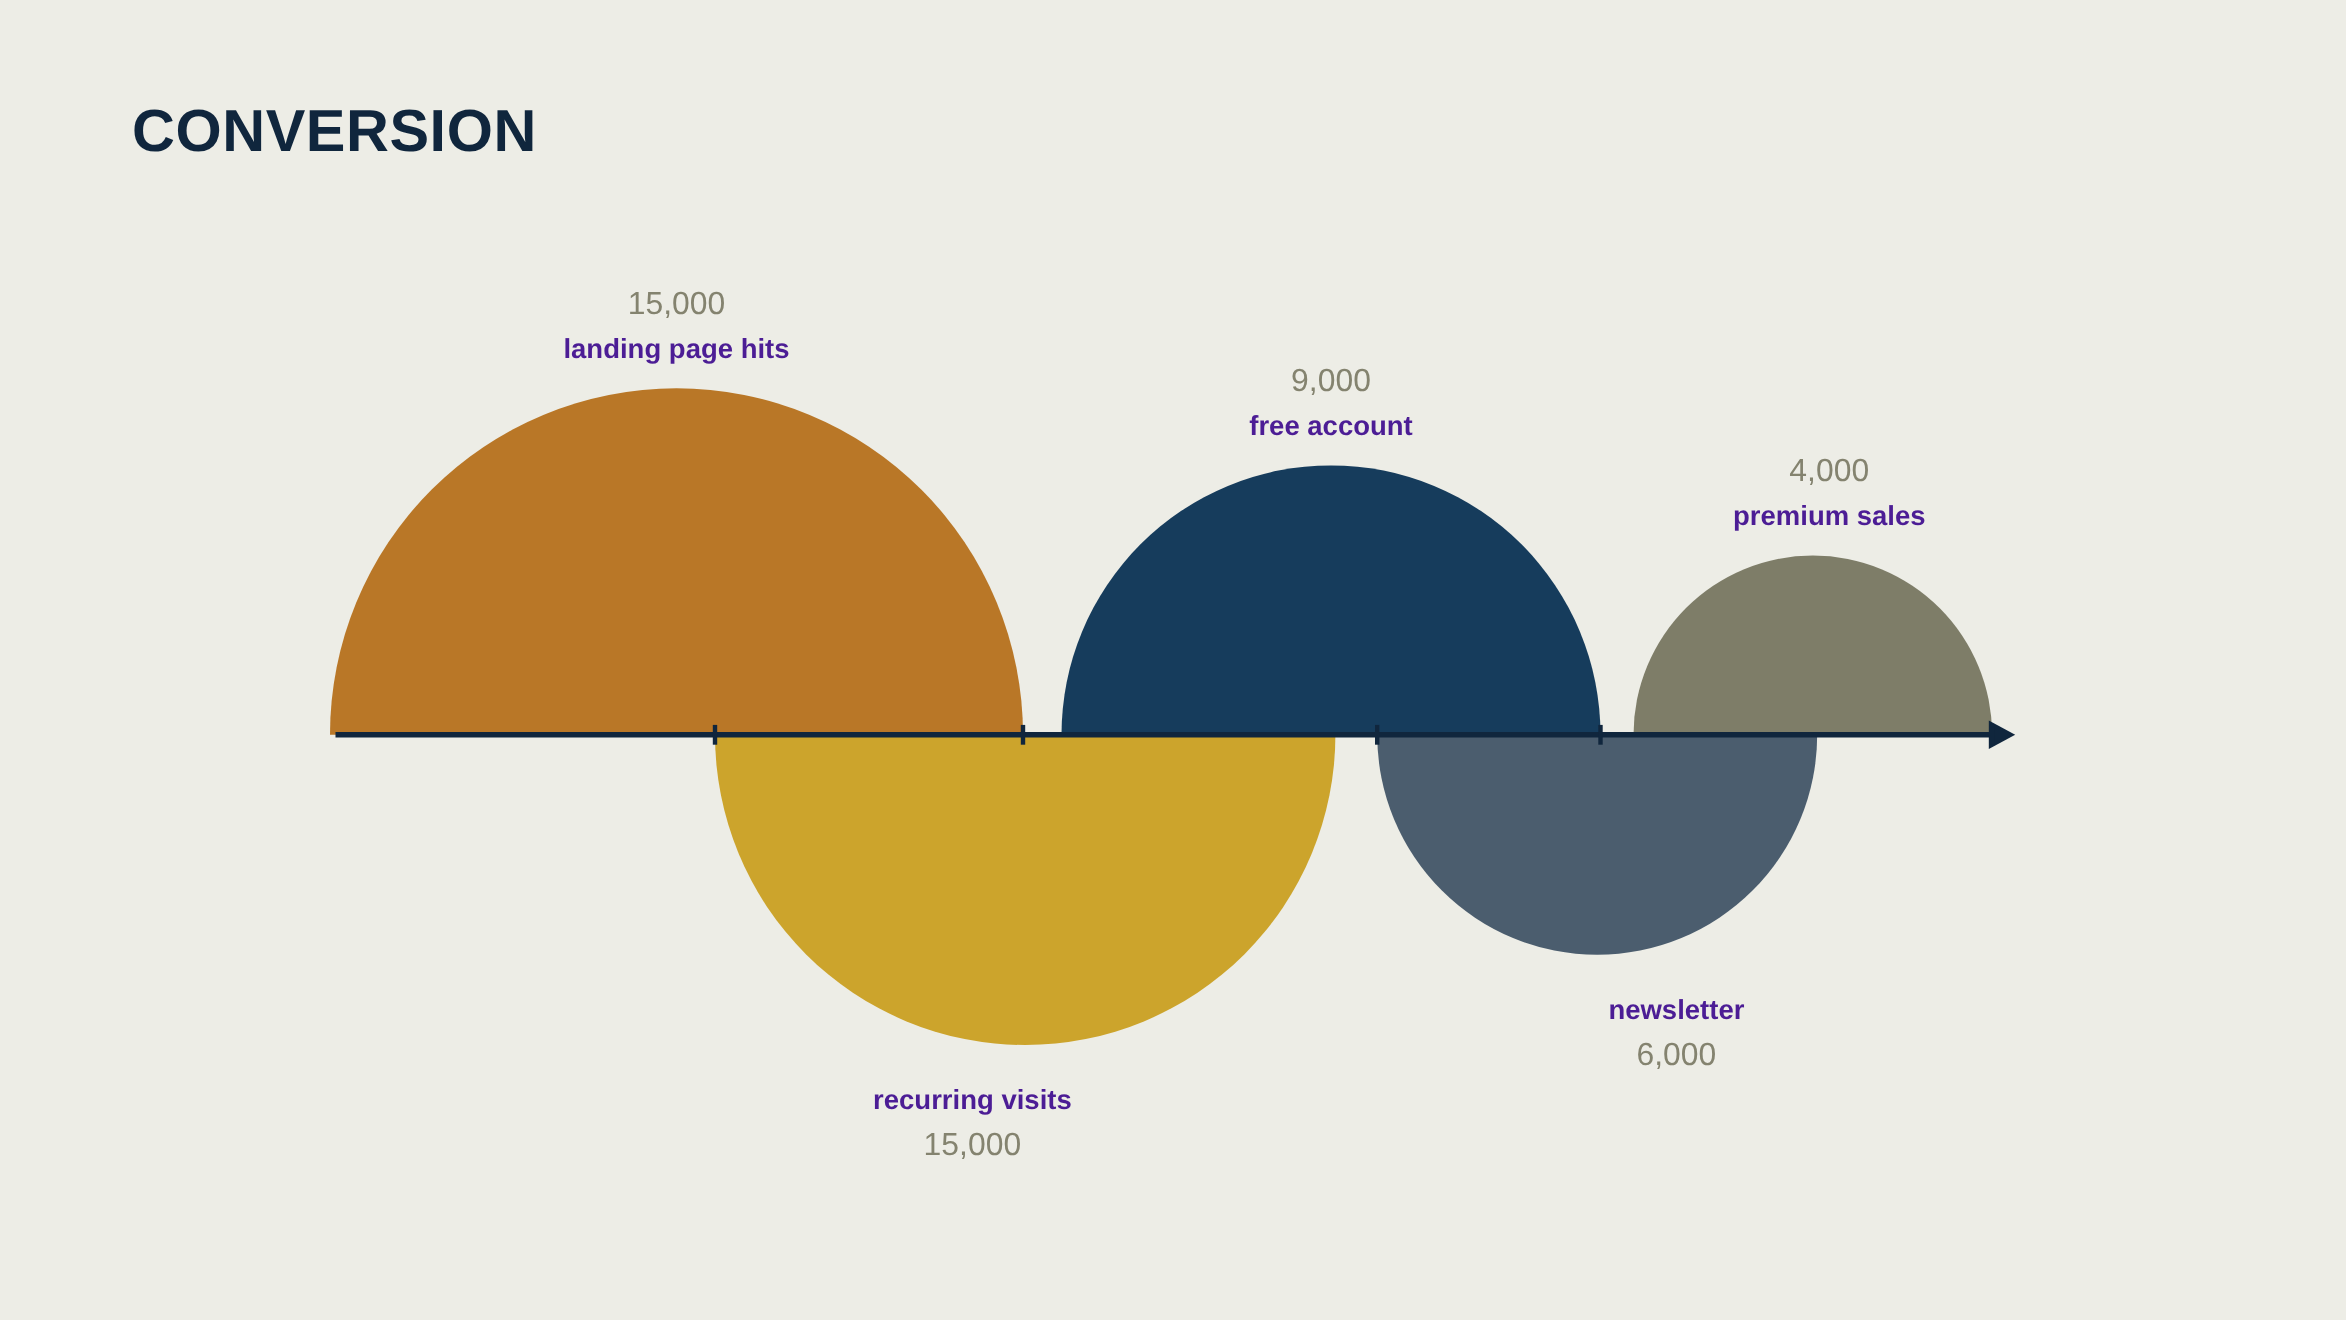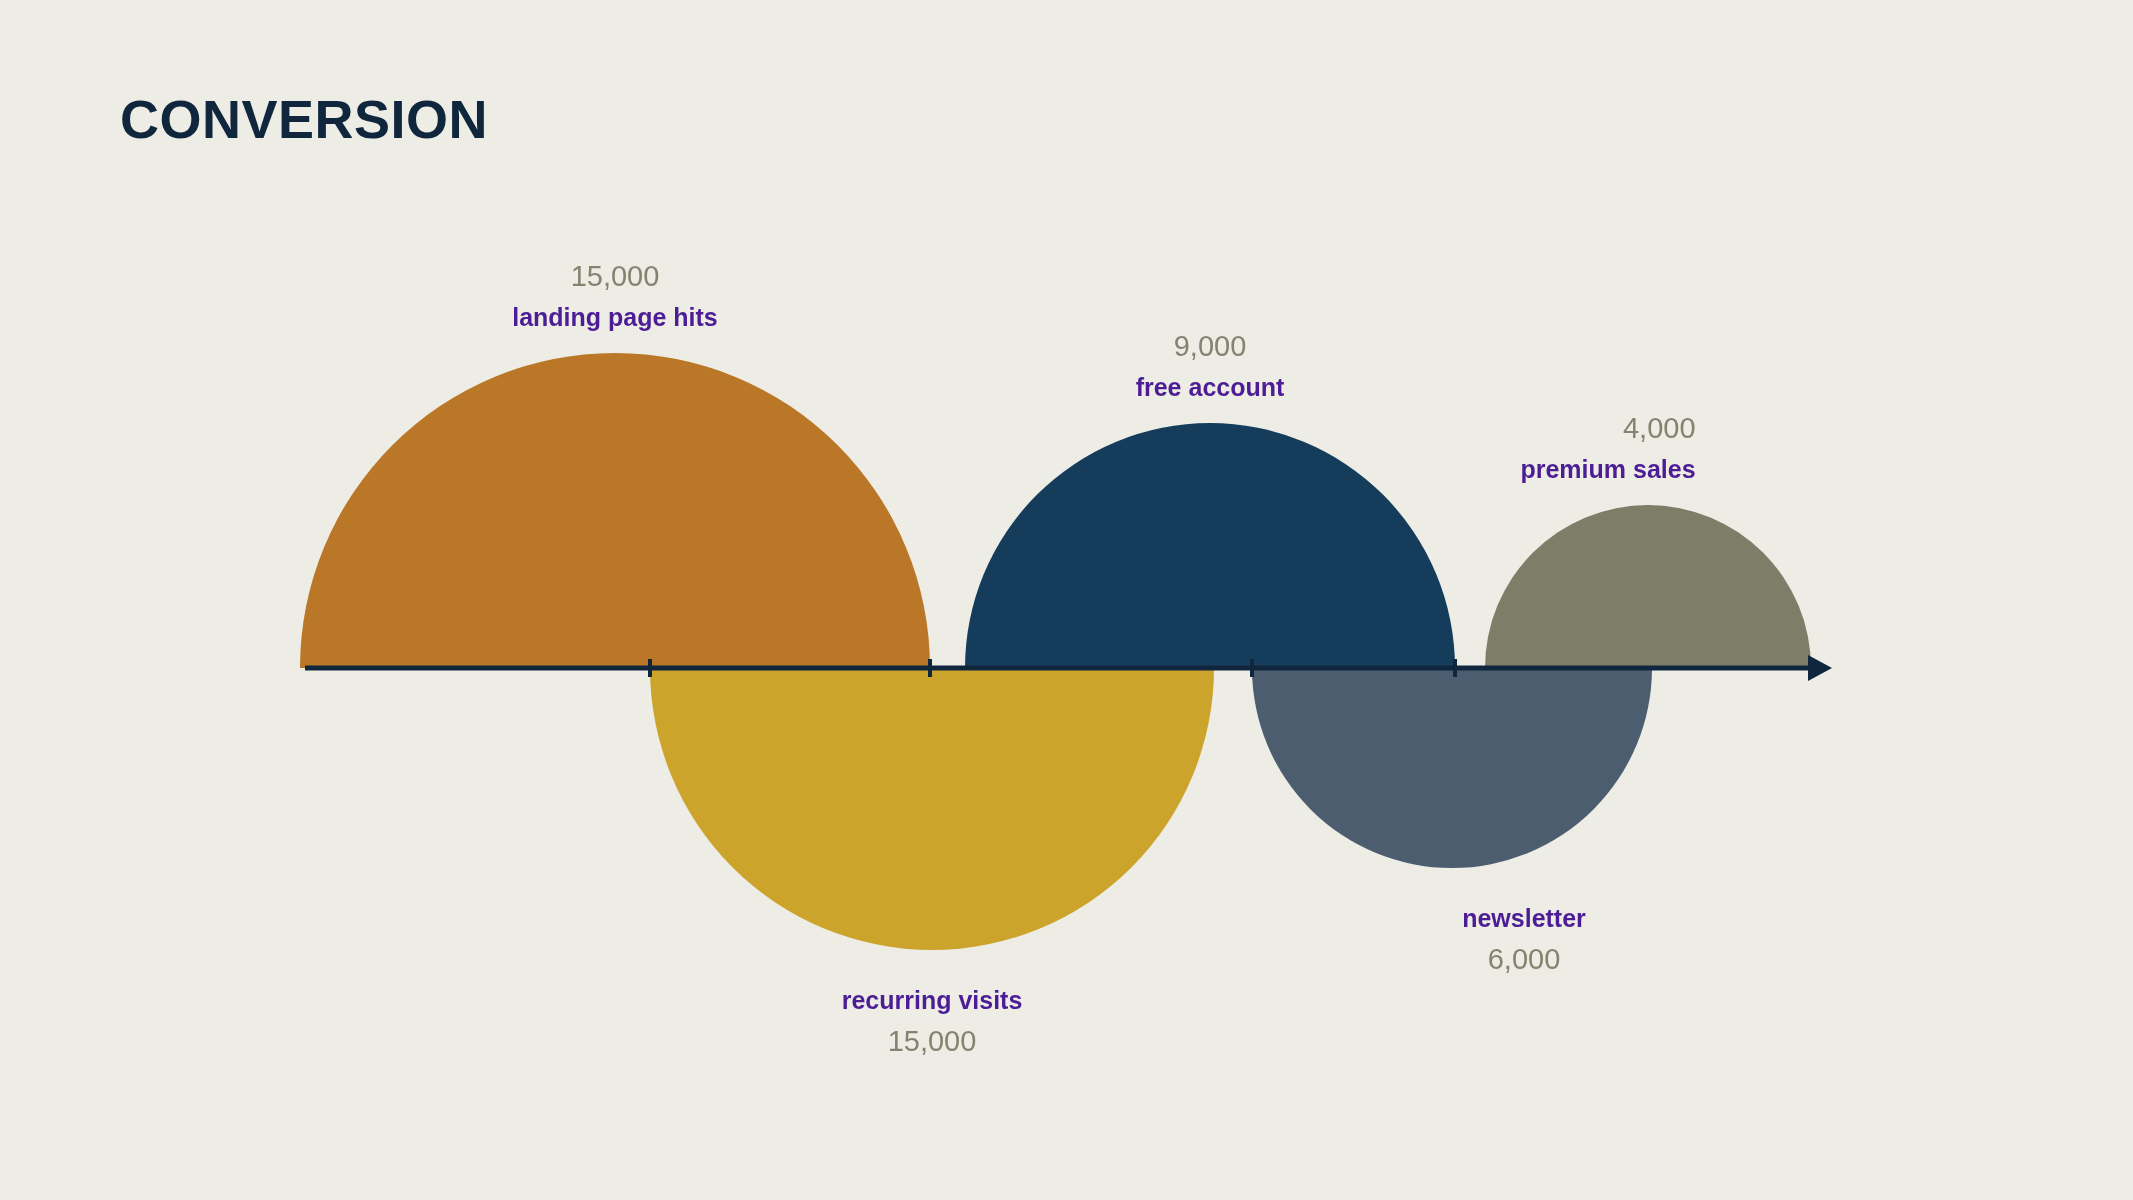--- a/index.html
+++ b/index.html
@@ -85,31 +85,31 @@
         <line x1="1252" y1="659" x2="1252" y2="677" stroke="#10263D" stroke-width="4"></line>
         <line x1="1811" y1="659" x2="1811" y2="677" stroke="#10263D" stroke-width="4"></line>
       </g>
   </svg>
 
   <div id="labels-layer">
       <div class="lbl" style="left: 615px; top: 248px;">
         <div class="lbl-value">15,000</div>
         <div class="lbl-name" style="margin-top: 14px;">landing page hits</div>
       </div>
-      <div class="lbl" style="left: 932px; top: 988px; text-align: center;">
+      <div class="lbl" style="left: 884px; top: 988px; text-align: center;">
         <div class="lbl-name">recurring visits</div>
         <div class="lbl-value" style="margin-top: 14px;">15,000</div>
       </div>
       <div class="lbl" style="left: 1210px; top: 318px;">
         <div class="lbl-value">9,000</div>
         <div class="lbl-name" style="margin-top: 14px;">free account</div>
       </div>
       <div class="lbl" style="left: 1524px; top: 906px;">
         <div class="lbl-name">newsletter</div>
         <div class="lbl-value" style="margin-top: 14px;">6,000</div>
       </div>
-      <div class="lbl" style="left: 1608px; top: 400px; text-align: right;">
+      <div class="lbl" style="left: 1663px; top: 400px;">
         <div class="lbl-value">4,000</div>
         <div class="lbl-name" style="margin-top: 14px;">premium sales</div>
       </div>
     </div>
 
 </div>
 
 </body></html>

